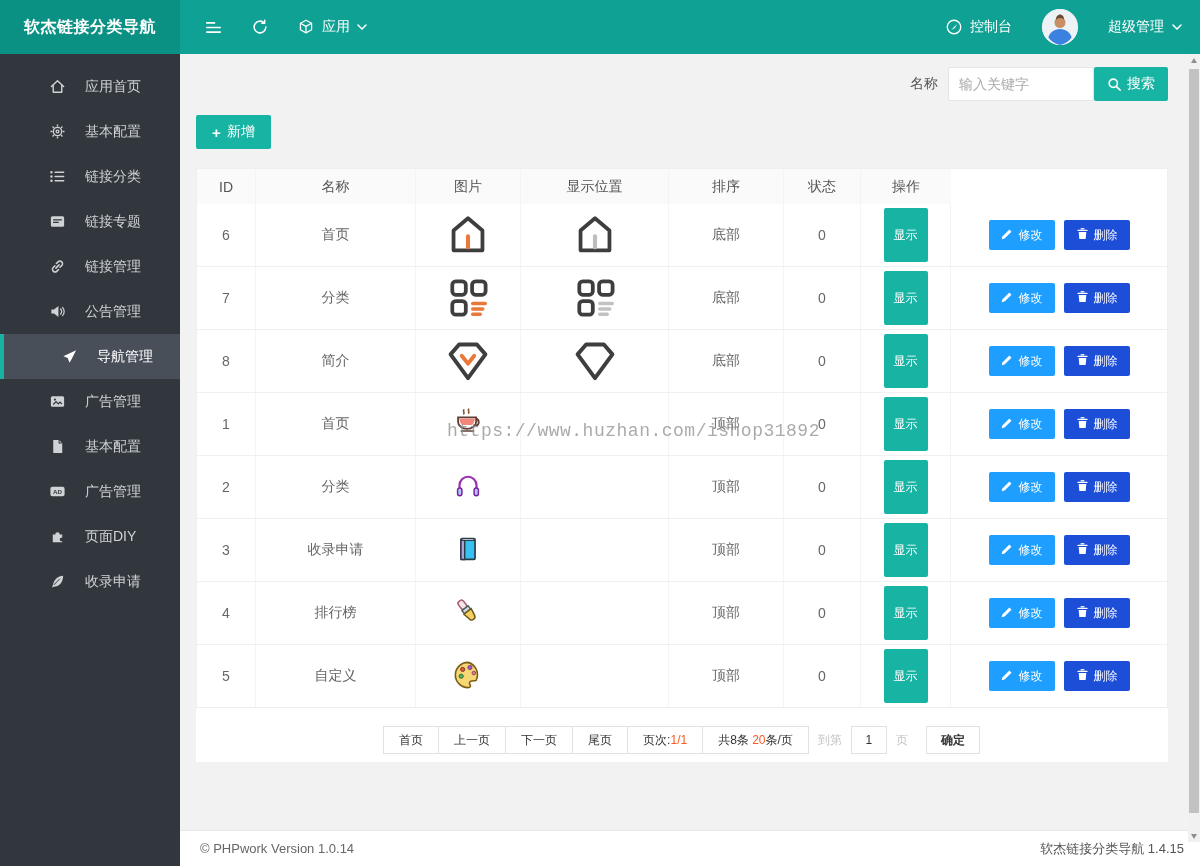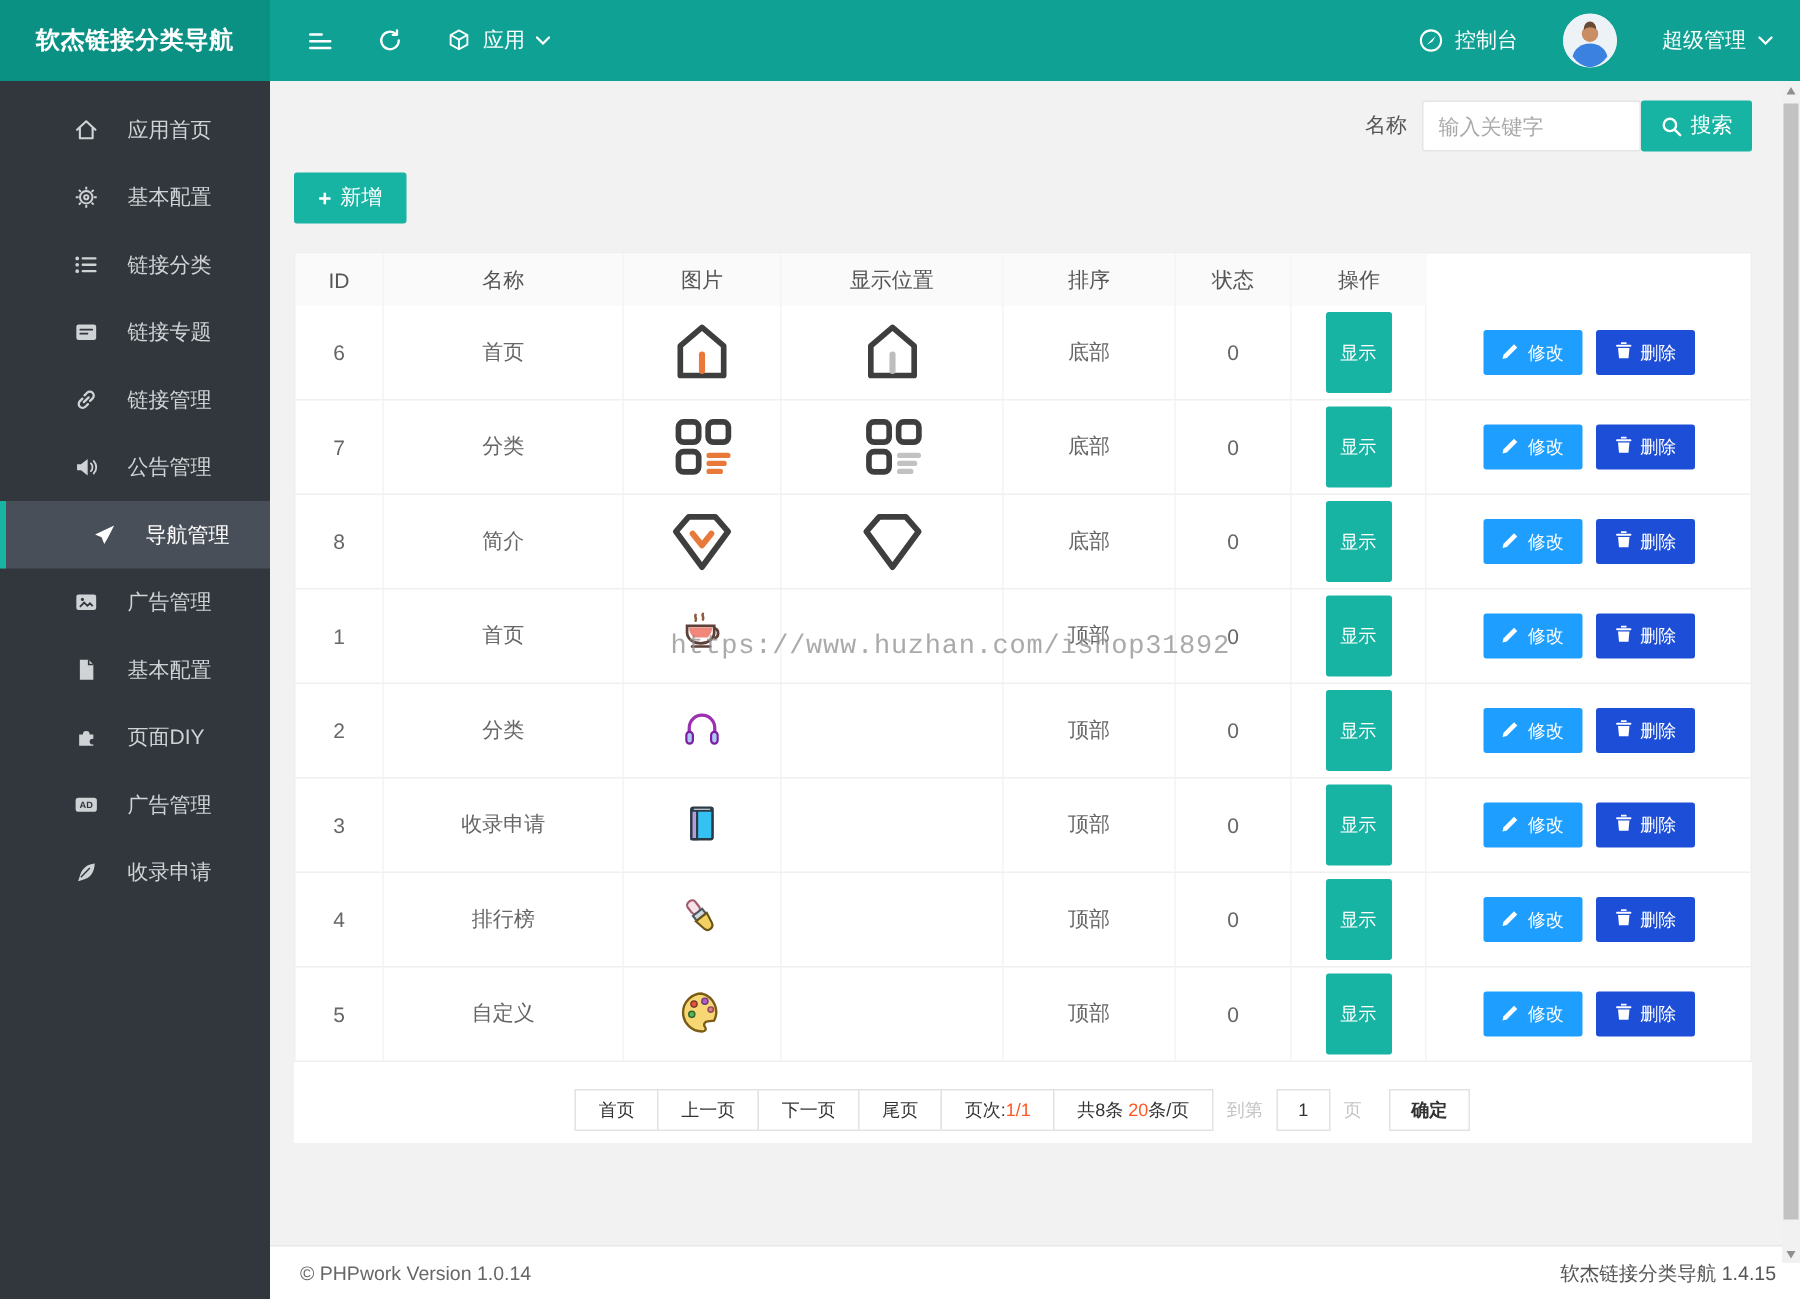--- a/index.html
+++ b/index.html
@@ -232,33 +232,33 @@
         <svg viewBox="0 0 18 18" width="17" height="17">
           <path d="M4.5 2h6.2l3.3 3.3V16H4.5z" fill="currentColor"></path>
           <path d="M10.7 2v3.3H14" fill="none" stroke="#32373D" stroke-width="1.1"></path>
         </svg>
       </span>
       <span>基本配置</span>
     </div>
     <div class="side-item">
       <span class="s-ico">
         <svg viewBox="0 0 18 18" width="17" height="17">
-          <path d="M4 7h2.6a2 2 0 114.8 0H14v3.2a2 2 0 100 3.8V15H4z" fill="currentColor"></path>
-        </svg>
-      </span>
-      <span>页面DIY</span>
-    </div>
-    <div class="side-item">
-      <span class="s-ico">
-        <svg viewBox="0 0 18 18" width="17" height="17">
           <rect x="1.5" y="4" width="15" height="10" rx="2" fill="currentColor"></rect>
           <text x="9" y="11.6" text-anchor="middle" font-size="6.5" font-weight="bold" fill="#32373D" font-family="Liberation Sans,sans-serif">AD</text>
         </svg>
       </span>
       <span>广告管理</span>
+    </div>
+    <div class="side-item">
+      <span class="s-ico">
+        <svg viewBox="0 0 18 18" width="17" height="17">
+          <path d="M4 7h2.6a2 2 0 114.8 0H14v3.2a2 2 0 100 3.8V15H4z" fill="currentColor"></path>
+        </svg>
+      </span>
+      <span>页面DIY</span>
     </div>
     <div class="side-item">
       <span class="s-ico">
         <svg viewBox="0 0 18 18" width="17" height="17">
           <path d="M15 2.8C9.5 3.2 5.6 6.6 4.3 12.2L3.2 15.4l3-1C11.8 13.2 14.7 9.4 15 2.8z" fill="currentColor"></path>
           <path d="M5.2 12.6L11.5 6" stroke="#32373D" stroke-width="1" fill="none"></path>
         </svg>
       </span>
       <span>收录申请</span>
     </div>

